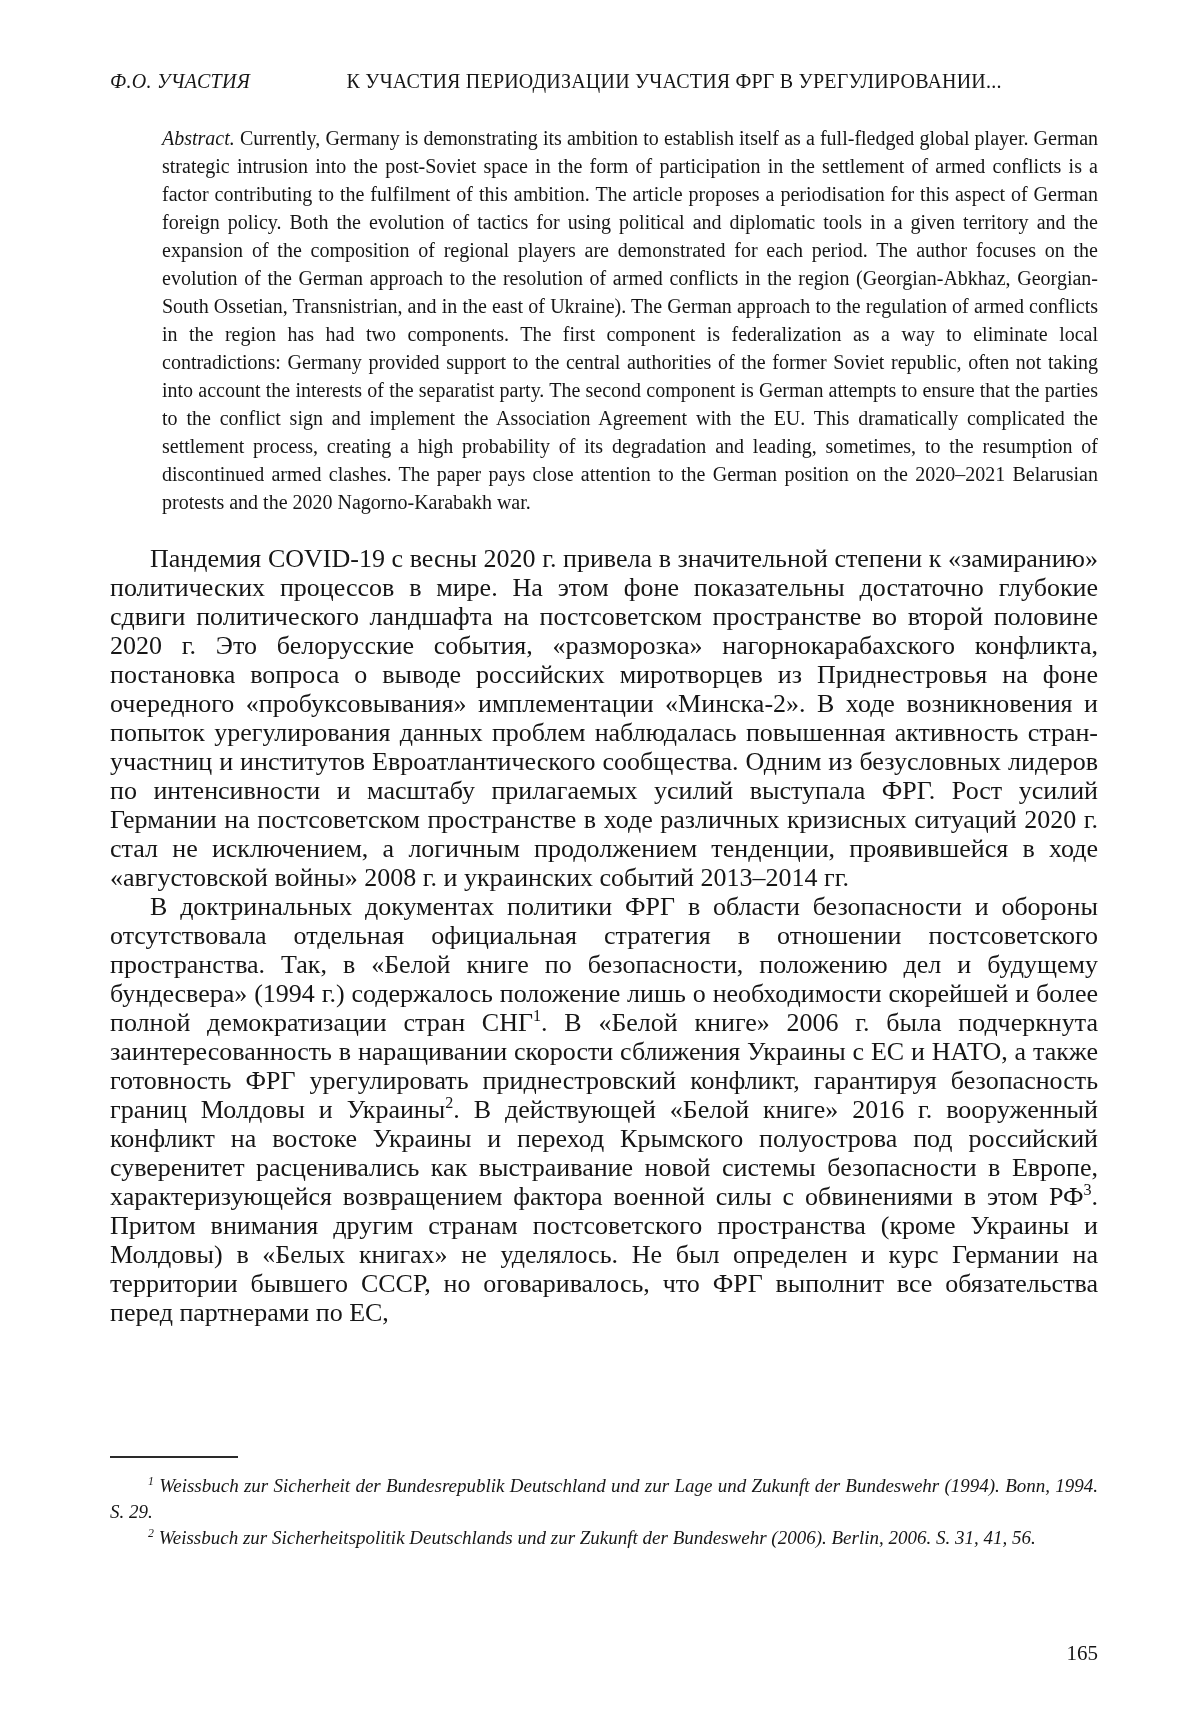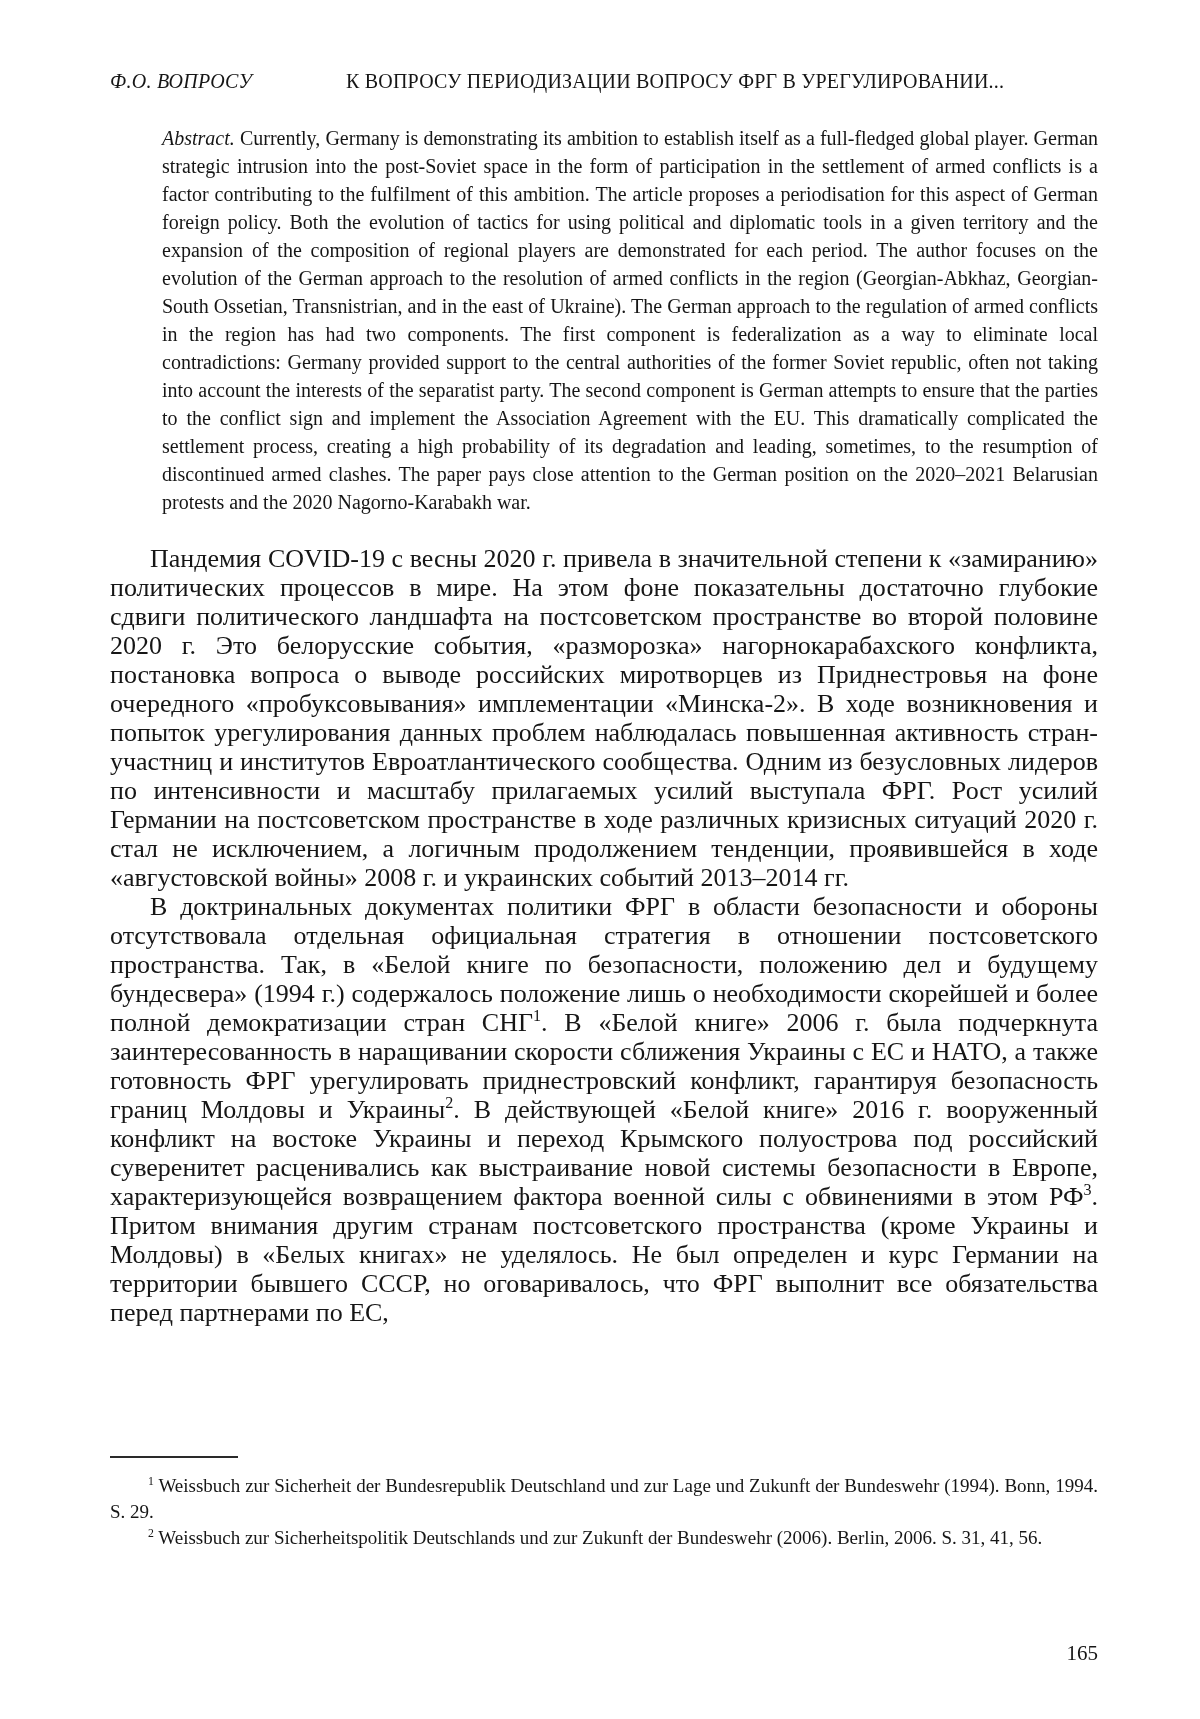--- a/index.html
+++ b/index.html
@@ -76,37 +76,38 @@
     line-height: 26px;
     text-align: justify;
   }
   .footnote-rule {
     width: 128px;
     border-top: 2px solid #2a2a2a;
     margin-bottom: 15px;
   }
   .footnotes p.footnote {
     text-indent: 38px;
+    font-style: italic;
   }
   .page-number {
     position: absolute;
     top: 1620px;
     right: 102px;
     font-size: 21px;
     margin-top: 21px;
   }
 </style>
 </head>
 <body>
 
 <div class="page">
 
   <div class="running-head">
-    <span class="author">Ф.О. ВОПРОСУ</span>
-    <span class="short-title">К ВОПРОСУ ПЕРИОДИЗАЦИИ ВОПРОСУ ФРГ В УРЕГУЛИРОВАНИИ...</span>
+    <span class="author">Ф.О. УЧАСТИЯ</span>
+    <span class="short-title">К УЧАСТИЯ ПЕРИОДИЗАЦИИ УЧАСТИЯ ФРГ В УРЕГУЛИРОВАНИИ...</span>
   </div>
 
   <div class="abstract-block" lang="en">
     <span class="label-italic">Abstract.</span>
     <span> Currently, Germany is demonstrating its ambition to establish itself as a full-fledged global player. German strategic intrusion into the post-Soviet space in the form of participation in the settlement of armed conflicts is a factor contributing to the fulfilment of this ambition. The article proposes a periodisation for this aspect of German foreign policy. Both the evolution of tactics for using political and diplomatic tools in a given territory and the expansion of the composition of regional players are demonstrated for each period. The author focuses on the evolution of the German approach to the resolution of armed conflicts in the region (Georgian-Abkhaz, Georgian-South Ossetian, Transnistrian, and in the east of Ukraine). The German approach to the regulation of armed conflicts in the region has had two components. The first component is federalization as a way to eliminate local contradictions: Germany provided support to the central authorities of the former Soviet republic, often not taking into account the interests of the separatist party. The second component is German attempts to ensure that the parties to the conflict sign and implement the Association Agreement with the EU. This dramatically complicated the settlement process, creating a high probability of its degradation and leading, sometimes, to the resumption of discontinued armed clashes. The paper pays close attention to the German position on the 2020–2021 Belarusian protests and the 2020 Nagorno-Karabakh war.</span>
   </div>
 
 
   <div class="body-text">
     <p>Пандемия COVID-19 с весны 2020 г. привела в значительной степени к «замиранию» политических процессов в мире. На этом фоне показательны достаточно глубокие сдвиги политического ландшафта на постсоветском пространстве во второй половине 2020 г. Это белорусские события, «разморозка» нагорнокарабахского конфликта, постановка вопроса о выводе российских миротворцев из Приднестровья на фоне очередного «пробуксовывания» имплементации «Минска-2». В ходе возникновения и попыток урегулирования данных проблем наблюдалась повышенная активность стран-участниц и институтов Евроатлантического сообщества. Одним из безусловных лидеров по интенсивности и масштабу прилагаемых усилий выступала ФРГ. Рост усилий Германии на постсоветском пространстве в ходе различных кризисных ситуаций 2020 г. стал не исключением, а логичным продолжением тенденции, проявившейся в ходе «августовской войны» 2008 г. и украинских событий 2013–2014 гг.</p>

